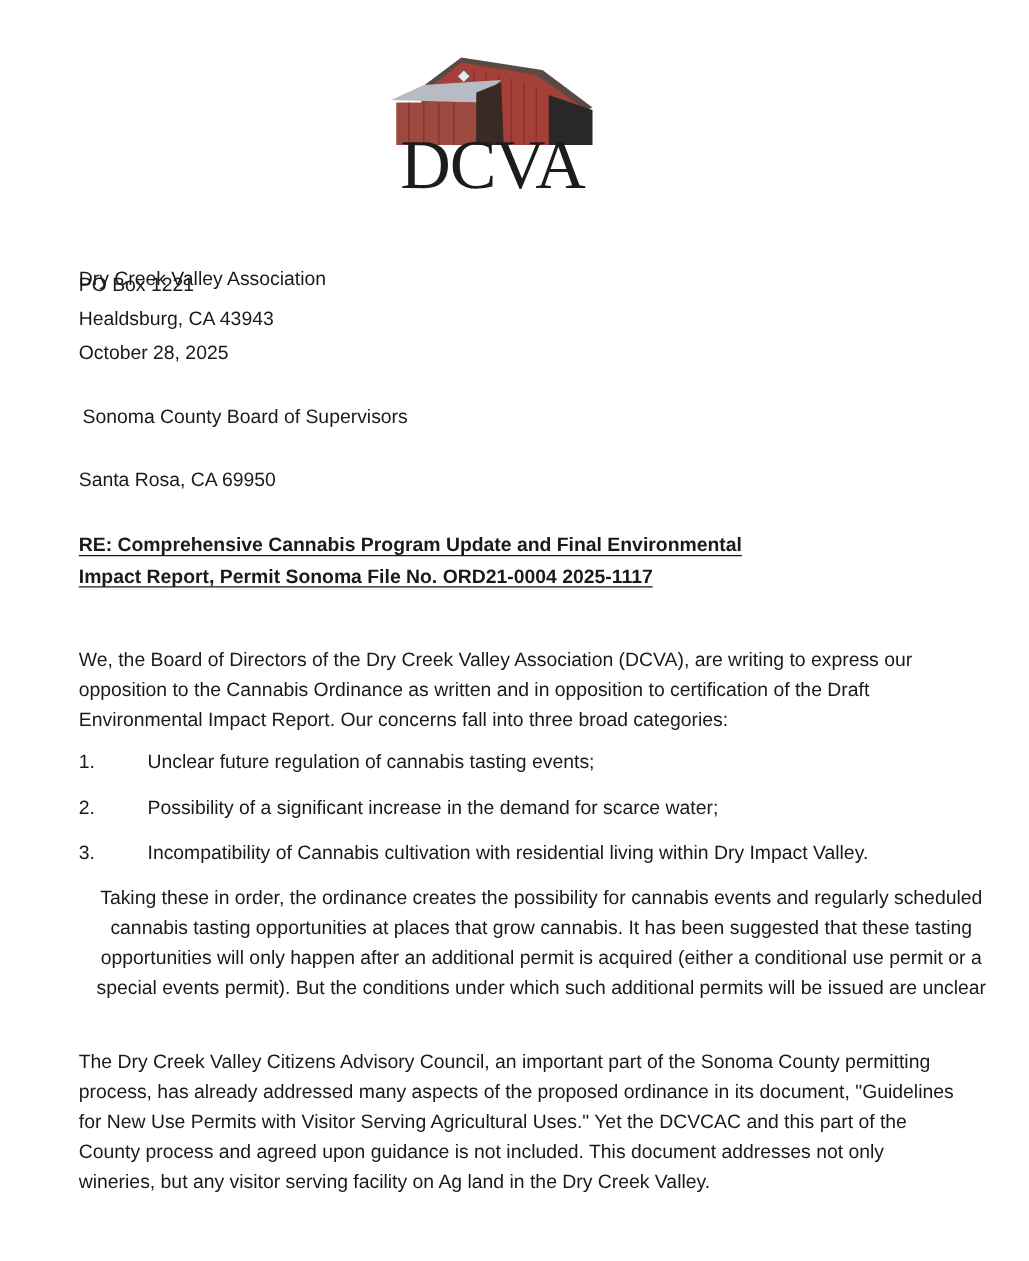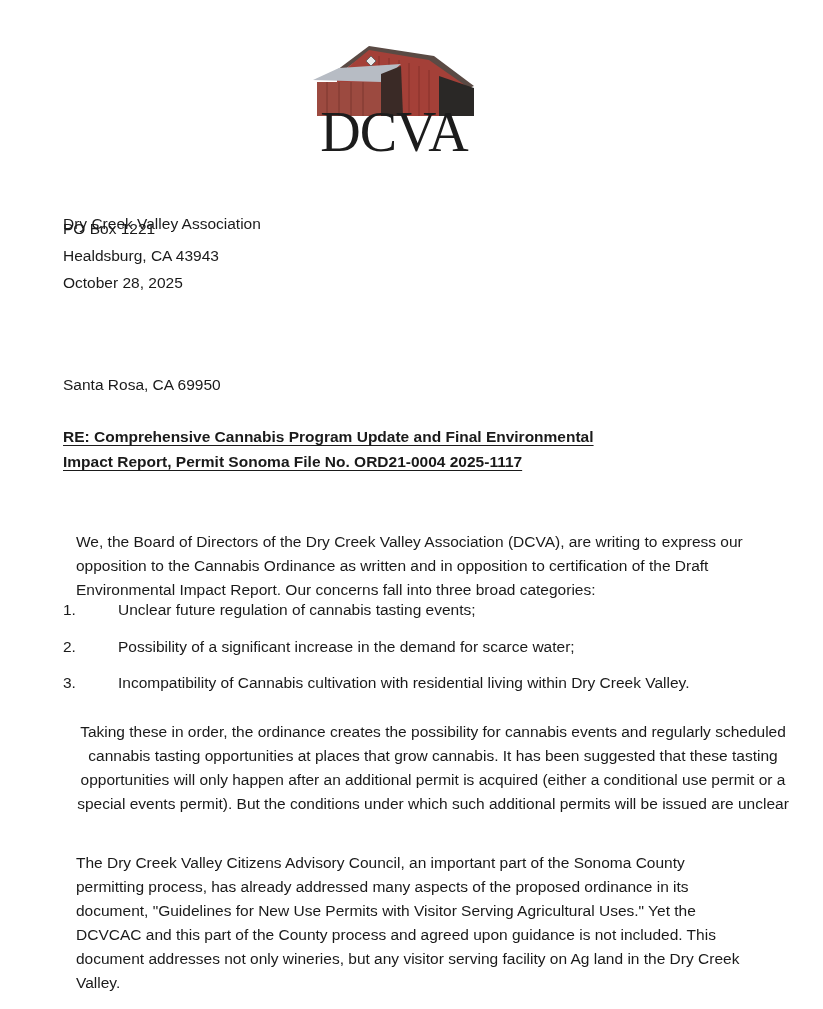--- a/index.html
+++ b/index.html
@@ -8,21 +8,21 @@
     .page { position: absolute; left: 4px; top: 0; width: 823px; height: 880px; }
     .logo { position: absolute; left: 305px; top: 38px; width: 180px; height: 118px; }
     .logo svg { display: block; }
     .logo-text { position: absolute; left: 0; top: 66px; width: 170px; text-align: center;
       font-family: "Liberation Serif", serif; font-size: 56px; letter-spacing: -1px;
       color: #1c1c1c; line-height: 56px; }
     .line { position: absolute; left: 59px; font-size: 15.5px; line-height: 20px; white-space: nowrap; }
     .re { position: absolute; left: 59px; font-size: 15.5px; font-weight: bold; line-height: 20px;
       white-space: nowrap; text-decoration: underline; text-underline-offset: 3px; text-align: center; }
     .para { position: absolute; left: 59px; width: 730px; font-size: 15.5px; line-height: 24px; }
-    .para p { margin: 13px; }
+    .para p { margin: 0; }
     .list-item { position: absolute; left: 59px; font-size: 15.5px; line-height: 20px; white-space: nowrap; }
     .list-num { display: inline-block; width: 55px; }
   </style>
 </head>
 <body>
 
 <div class="page">
 
   <div class="logo">
     <svg width="180" height="80" viewBox="0 0 180 80">
@@ -56,37 +56,38 @@
       <polygon points="62,18 67,23 62,28 57,23" fill="#e9e9e9" stroke="#555" stroke-width="0.8"></polygon>
     </svg>
     <div class="logo-text">DCVA</div>
   </div>
 
   <div class="line" style="top:192px;margin-top:22px;">Dry Creek Valley Association</div>
   <div class="line" style="top:219px;">PO Box 1221</div>
   <div class="line" style="top:246px;">Healdsburg, CA 43943</div>
   <div class="line" style="top:273px;text-align:center;">October 28, 2025</div>
 
+  <div class="line" style="top:324px; left:62px;">Sonoma County Board of Supervisors</div>
   <div class="line" style="top:375px;">Santa Rosa, CA 69950</div>
 
   <div class="re" style="top:427px;">RE:  Comprehensive Cannabis Program Update and Final Environmental</div>
   <div class="re" style="top:452px;">Impact Report, Permit Sonoma File No. ORD21-0004  2025-1117</div>
 
   <div class="para" style="top:517px;">
     <p>We, the Board of Directors of the Dry Creek Valley Association (DCVA), are writing to express our opposition to the Cannabis Ordinance as written and in opposition to certification of the Draft Environmental Impact Report.  Our concerns fall into three broad categories:</p>
   </div>
 
   <div class="list-item" style="top:600px;">
     <span class="list-num">1.</span><span>Unclear future regulation of cannabis tasting events;</span>
   </div>
   <div class="list-item" style="top:637px;">
     <span class="list-num">2.</span><span>Possibility of a significant increase in the demand for scarce water;</span>
   </div>
   <div class="list-item" style="top:673px;">
-    <span class="list-num">3.</span><span>Incompatibility of Cannabis cultivation with residential living within Dry Creek Valley.</span>
+    <span class="list-num">3.</span><span>Incompatibility of Cannabis cultivation with residential living within Dry Impact Valley.</span>
   </div>
 
   <div class="para" style="top:707px; width:740px;text-align:center;">
     <p>Taking these in order, the ordinance creates the possibility for cannabis events and regularly scheduled cannabis tasting opportunities at places that grow cannabis.  It has been suggested that these tasting opportunities will only happen after an additional permit is acquired (either a conditional use permit or a special events permit).  But the conditions under which such additional permits will be issued are unclear</p>
   </div>
 
   <div class="para" style="top:838px; width:700px;">
     <p>The Dry Creek Valley Citizens Advisory Council, an important part of the Sonoma County permitting process, has already addressed many aspects of the proposed ordinance in its document, "Guidelines for New Use Permits with Visitor Serving Agricultural Uses." Yet the DCVCAC and this part of the County process and agreed upon guidance is not included. This document addresses not only wineries, but any visitor serving facility on Ag land in the Dry Creek Valley.</p>
   </div>
 

